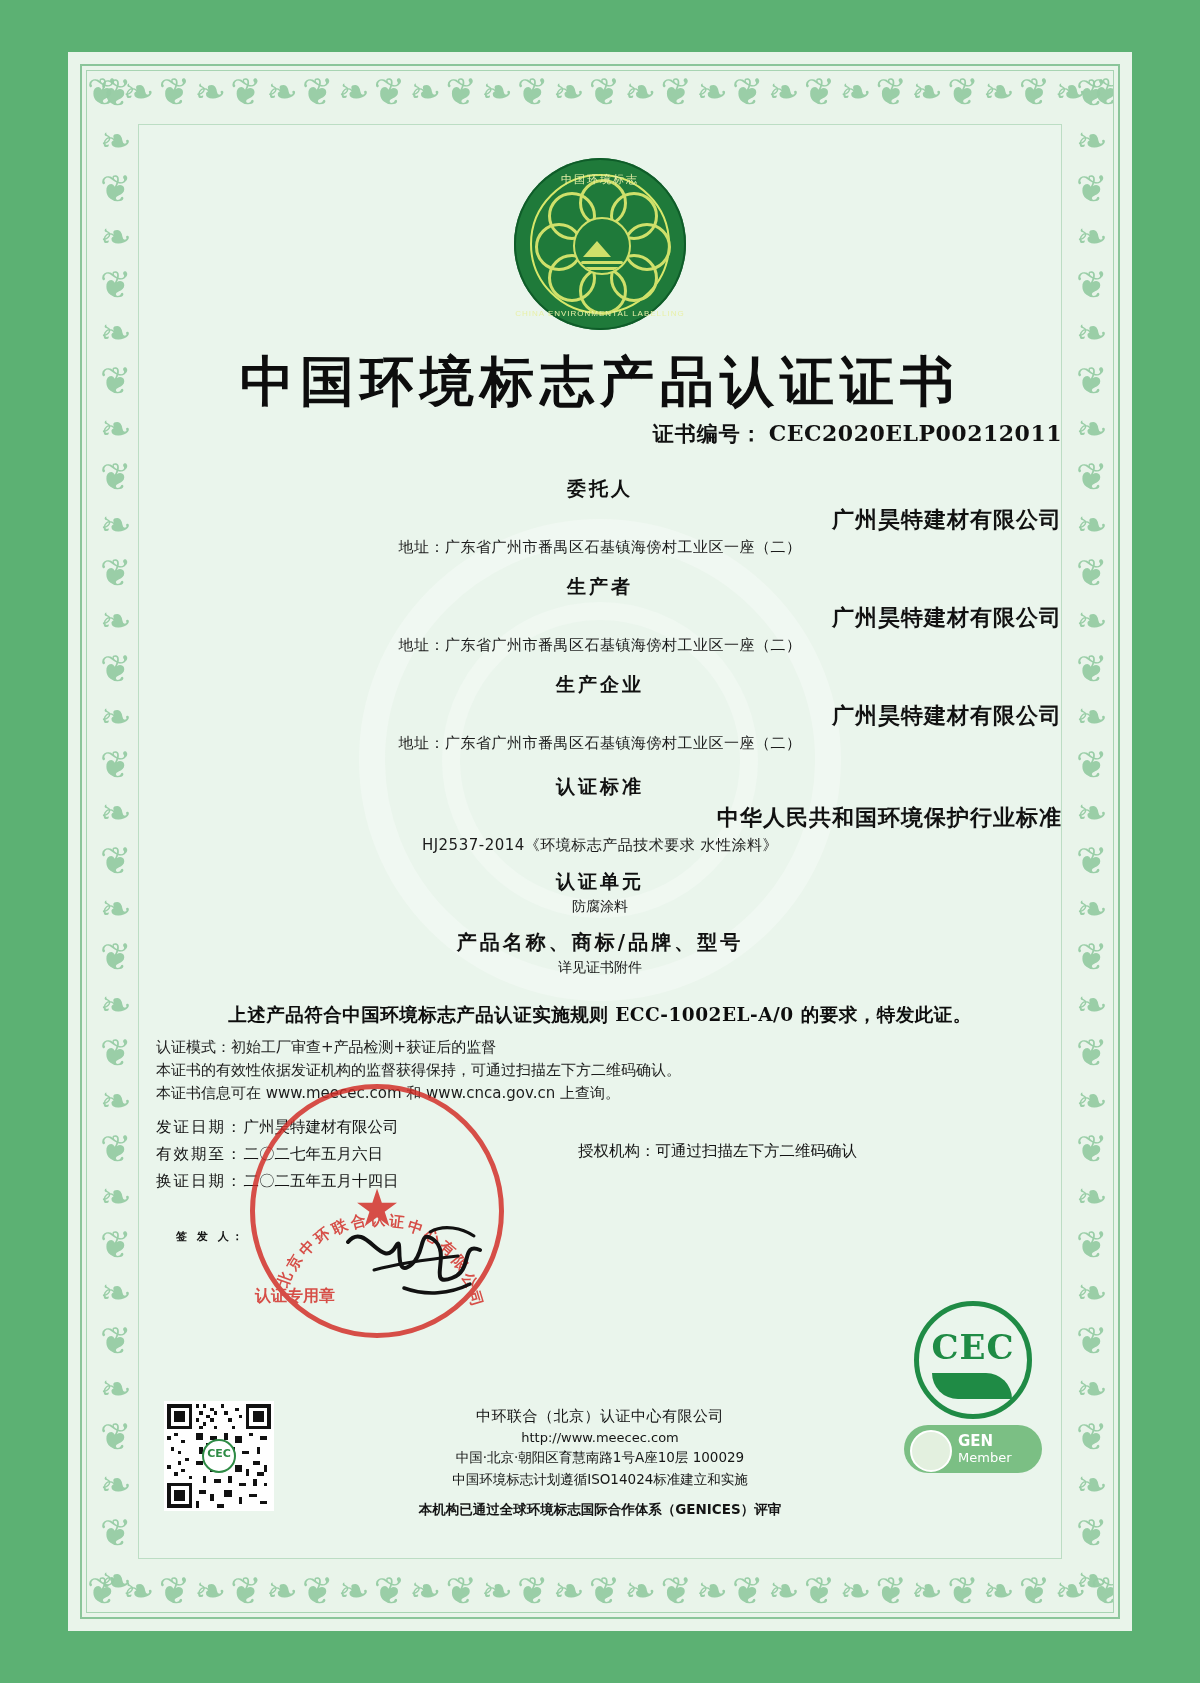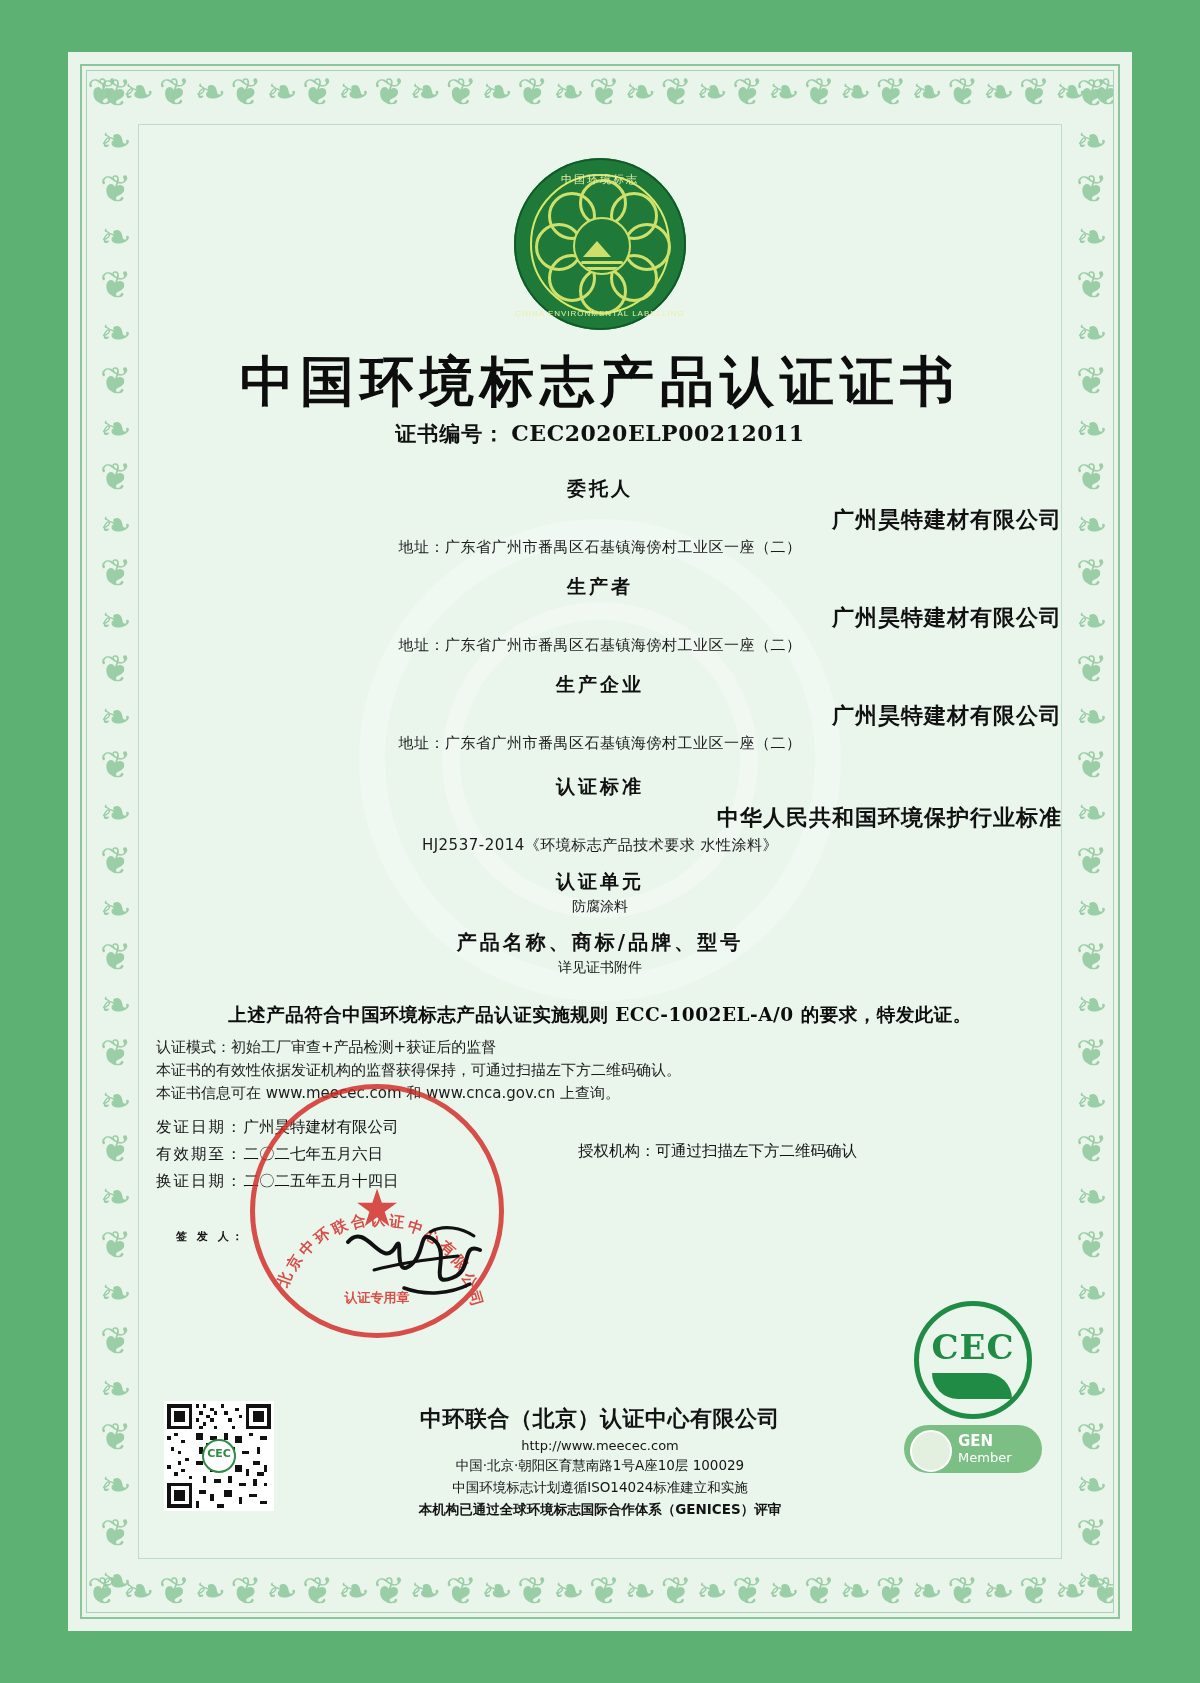--- a/index.html
+++ b/index.html
@@ -147,21 +147,21 @@
     text-align: center;
     font-family: "DejaVu Serif", serif;
     font-weight: bold;
     font-size: 54px;
     letter-spacing: 6px;
     color: #0d0d0d;
   }
   .cert-no-row {
     position: absolute;
     left: 0; right: 0; top: 296px;
-    text-align: center;
+    text-align: right;
     font-family: "DejaVu Serif", serif;
     font-size: 21px;
     color: #111;
   }
   .cert-no-label { font-weight: bold; letter-spacing: 1px;}
   .cert-no-value { font-weight: bold; letter-spacing: .5px; font-size: 22px; margin-left: 6px;}
 
   .block { position: absolute; left: 0; right: 0; text-align: center; }
   .b-head {
     font-family: "DejaVu Serif", serif;
@@ -268,23 +268,22 @@
     left: 50%; top: 50%;
     font-family: "DejaVu Sans", sans-serif;
     font-size: 15px;
     color: #d22a24;
     font-weight: bold;
     transform-origin: 0 110px;
   }
   .stamp .bottom-label {
     position: absolute;
     left: 0; bottom: 26px; width: 100%;
-    text-align: center;
     color: #d22a24;
-    font-size: 13px;
+    font-size: 16px;
     font-weight: bold;
   }
   .signature {
     position: absolute;
     left: 196px; top: 1078px;
     width: 190px; height: 110px;
     pointer-events: none;
   }
 
   
@@ -315,24 +314,24 @@
     text-align: center;
     font-family: "DejaVu Sans", sans-serif;
   }
   .footer {
     position: absolute;
     left: 0; right: 0; bottom: 40px;
     text-align: center;
     font-family: "DejaVu Sans", sans-serif;
     color: #141414;
   }
-  .footer .f1 { font-size: 22px; font-weight: bold; margin-bottom: 4px; letter-spacing: .5px;}
+  .footer .f1 { font-size: 15px; font-weight: normal; margin-bottom: 4px; letter-spacing: .5px;}
   .footer .f2 { font-size: 13px; margin-bottom: 4px;}
   .footer .f3 { font-size: 13.5px; margin-bottom: 4px;}
-  .footer .f4 { font-size: 13.5px; margin-bottom: 4px;}
+  .footer .f4 { font-size: 13.5px; margin-bottom: 12px;}
   .footer .f5 { font-size: 13.5px; font-weight: bold;}
 
   
   .cec-mark {
     position: absolute;
     right: 30px; bottom: 140px;
     width: 118px; height: 118px;
   }
   .cec-mark .ring {
     position: absolute; inset: 0;

